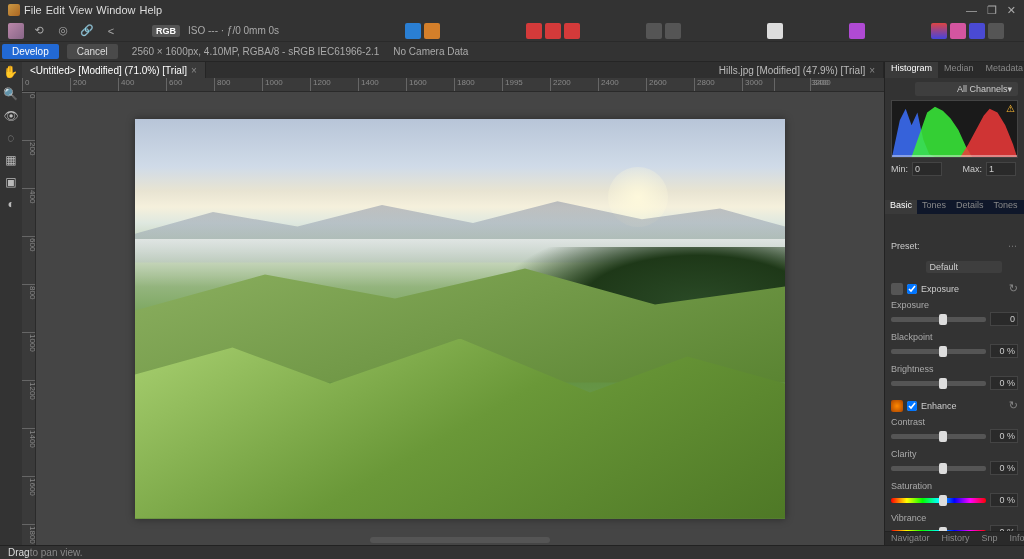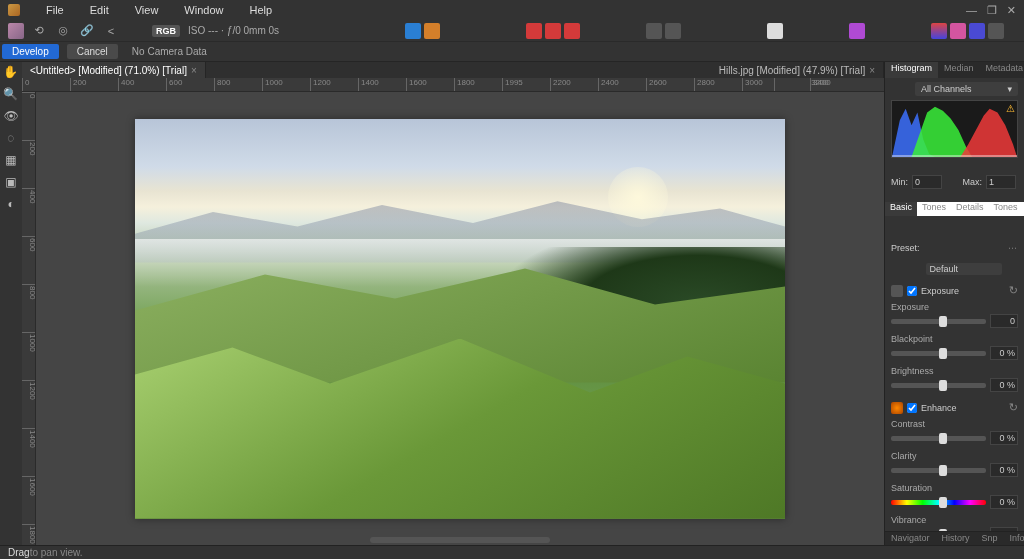--- a/index.html
+++ b/index.html
@@ -1,17 +1,17 @@
 <!DOCTYPE html>
 <html><head>
 <meta charset="utf-8">
 <style>
 * { margin:0; padding:0; box-sizing:border-box; font-family:"Segoe UI",Arial,sans-serif; }
 body { background:#333; color:#ccc; font-size:11px; width:1024px; height:559px; overflow:hidden; position:relative; }
-.menubar { height:20px; background:#333; display:flex; align-items:center; padding:0 8px; gap:26px; }
+.menubar { height:20px; background:#333; display:flex; align-items:center; padding:0 8px; gap:4px; }
 .menubar .logo { width:12px; height:12px; background:linear-gradient(135deg,#c94,#a62); border-radius:2px; }
 .menubar .item { color:#ddd; cursor:pointer; }
 .menubar .win-ctrl { margin-left:auto; display:flex; gap:10px; color:#aaa; }
 .toolbar1 { height:22px; background:#333; display:flex; align-items:center; padding:0 8px; gap:6px; border-bottom:1px solid #2a2a2a; }
 .toolbar1 .appicon { width:16px; height:16px; background:linear-gradient(135deg,#b8a,#868); border-radius:2px; }
 .toolbar1 .tbtn { width:18px; height:16px; display:flex; align-items:center; justify-content:center; color:#aaa; cursor:pointer; }
 .toolbar1 .rgb-badge { background:#555; color:#fff; padding:1px 4px; font-weight:bold; font-size:9px; border-radius:2px; }
 .toolbar1 .info { color:#aaa; font-size:10px; margin-left:2px; }
 .toolbar1 .tgroup { display:flex; gap:3px; align-items:center; }
 .sq { width:16px; height:16px; border-radius:2px; cursor:pointer; }
@@ -40,29 +40,29 @@
 .photo .hill1 { position:absolute; top:36%; left:0; right:0; height:30%; background:linear-gradient(160deg,#8cb060,#5a8432); clip-path:polygon(0 40%,20% 10%,40% 30%,60% 5%,80% 35%,100% 20%,100% 100%,0 100%); }
 .photo .trees { position:absolute; top:32%; right:0; width:45%; height:35%; background:radial-gradient(ellipse at 70% 40%,#2a4a26 0%,#1e3818 40%,transparent 70%); }
 .photo .hill2 { position:absolute; top:55%; left:0; right:0; bottom:0; background:linear-gradient(150deg,#a8d070,#6a9838,#4e7826); clip-path:polygon(0 20%,15% 5%,30% 25%,50% 0%,70% 30%,85% 10%,100% 25%,100% 100%,0 100%); }
 .photo .sun { position:absolute; top:12%; right:18%; width:60px; height:60px; background:radial-gradient(circle,rgba(255,250,220,.9),rgba(255,250,220,0)); border-radius:50%; }
 .scrollbar-h { position:absolute; bottom:2px; left:50%; transform:translateX(-50%); width:180px; height:6px; background:#555; border-radius:3px; cursor:pointer; }
 .panels { width:140px; background:#333; border-left:1px solid #222; display:flex; flex-direction:column; font-size:10px; overflow:hidden; }
 .ptabs { display:flex; height:16px; background:#2a2a2a; }
 .ptab { padding:1px 6px; color:#888; cursor:pointer; font-size:9px; }
 .ptab.active { background:#3a3a3a; color:#fff; }
 .histo-sec { padding:4px 6px; }
-.dd { background:#3e3e3e; padding:2px 6px; border-radius:2px; display:flex; justify-content:space-between; cursor:pointer; font-size:9px; margin-bottom:4px;margin-left:24px; }
+.dd { background:#3e3e3e; padding:2px 6px; border-radius:2px; display:flex; justify-content:flex-end; cursor:pointer; font-size:9px; margin-bottom:4px;margin-left:24px; }
 .histogram { height:58px; background:#1a1a1a; position:relative; overflow:hidden; border:1px solid #444; }
 .histogram svg { width:100%; height:100%; }
 .warn-icon { position:absolute; top:2px; right:2px; color:#fb3; font-size:10px; }
 .stats { font-size:9px; color:#bbb; line-height:1.3; margin-top:4px; }
-.minmax { display:flex; gap:16px; margin-top:17px; }
+.minmax { display:flex; gap:16px; margin-top:4px; }
 .minmax .box { flex:1; display:flex; align-items:center; gap:4px; font-size:9px; }
 .minmax input { width:30px; background:#2a2a2a; border:1px solid #444; color:#ccc; font-size:9px; padding:1px 2px; }
-.subtabs { display:flex; height:14px; background:#ffffff; margin-top:9px; }
+.subtabs { display:flex; height:14px; background:#0f172a; margin-top:20px; }
 .subtab { padding:0 5px; color:#888; cursor:pointer; font-size:9px; }
 .subtab.active { background:#3a3a3a; color:#fff; }
 .adjust { padding:4px 6px; overflow:auto; flex:1; }
 .preset-row { display:flex; align-items:center; gap:6px; font-size:9px; margin-bottom:6px; }
 .preset-row .val { flex:1; background:#3e3e3e; padding:1px 4px; border-radius:2px; cursor:pointer;margin-top:43px; }
 .dots { color:#888; cursor:pointer; letter-spacing:1px; }
 .section-head { display:flex; align-items:center; gap:4px; padding:3px 0; font-size:9px; }
 .section-head .sq-ico { width:12px; height:12px; border-radius:2px; }
 .section-head input[type=checkbox]{ width:10px; height:10px; cursor:pointer; }
 .section-head .reset { margin-left:auto; color:#888; cursor:pointer; font-size:11px; }
@@ -127,20 +127,21 @@
     <div class="sq" style="background:linear-gradient(#d44,#44d)"></div>
     <div class="sq" style="background:#d455a0"></div>
     <div class="sq" style="background:#4a4ad4"></div>
     <div class="sq" style="background:#555"></div>
   </div>
 </div>
 
 <div class="toolbar2">
   <div class="btn primary">Develop</div>
   <div class="btn secondary">Cancel</div>
+  <span class="meta">2560 × 1600px, 4.10MP, RGBA/8 - sRGB IEC61966-2.1</span>
   <span class="meta">No Camera Data</span>
 </div>
 
 <div class="main">
 
   <div class="tools-col">
     <div class="t">✋</div>
     <div class="t">🔍</div>
     <div class="t">👁</div>
     <div class="t">◌</div>

